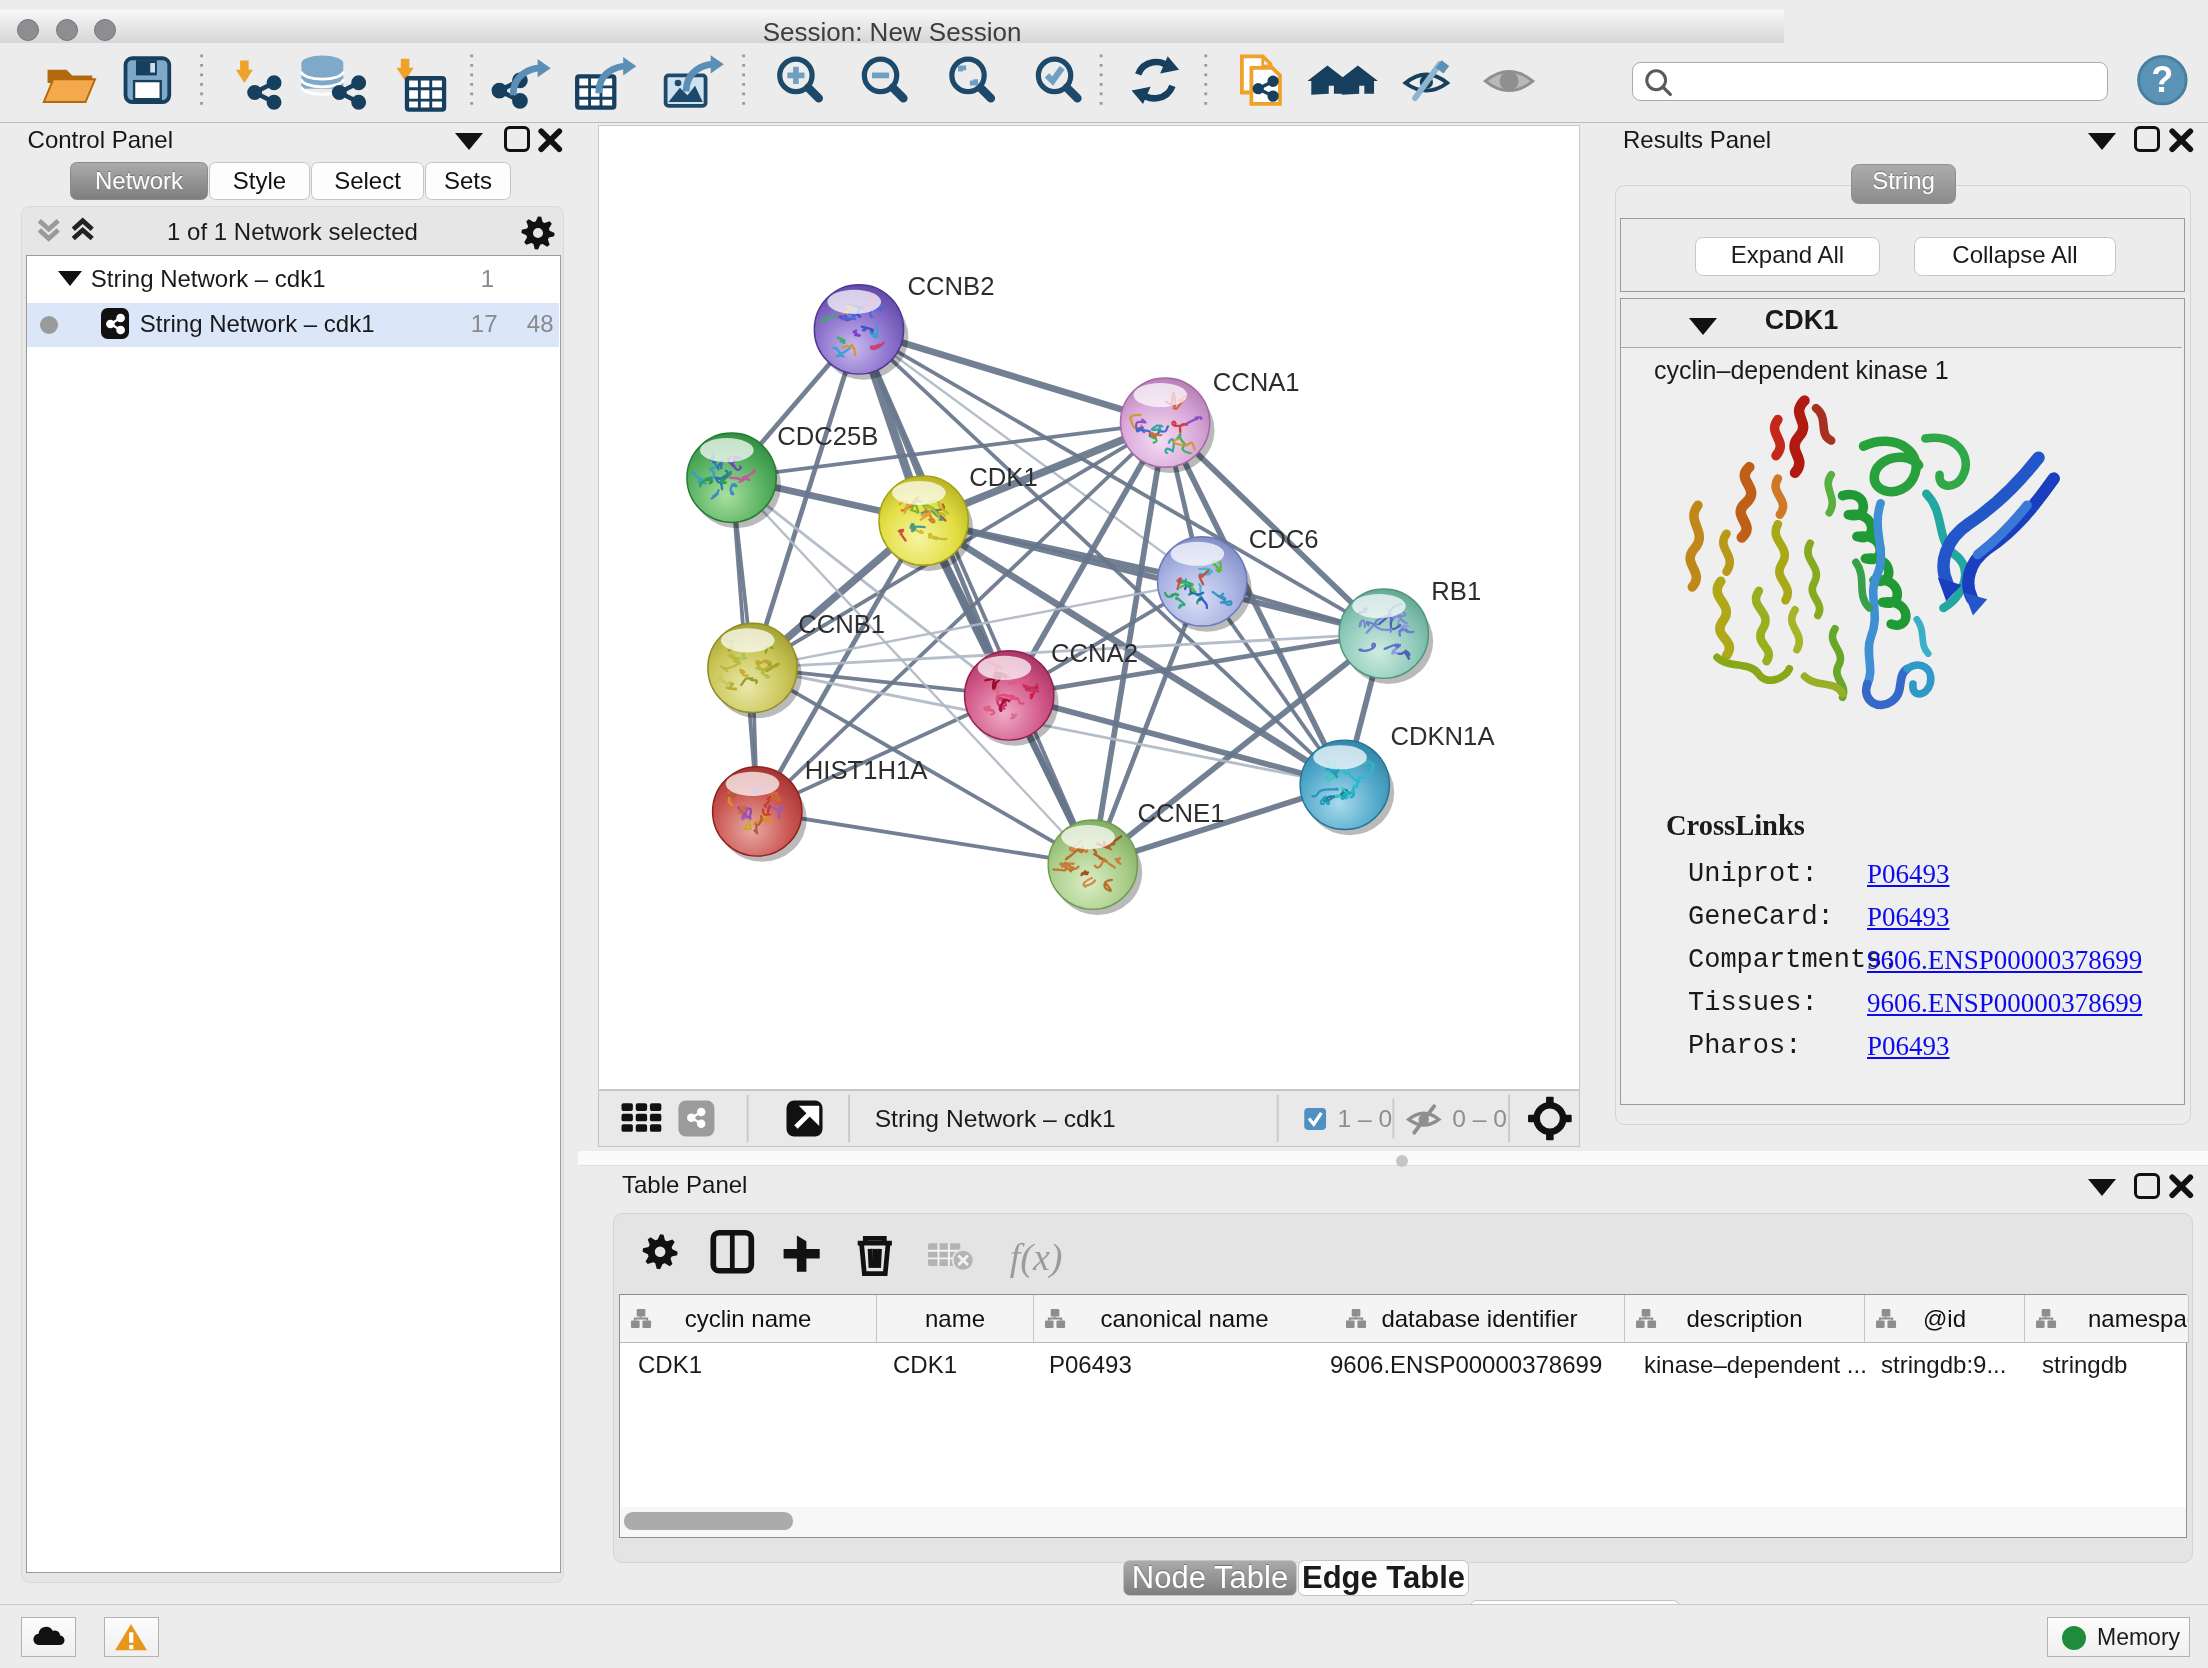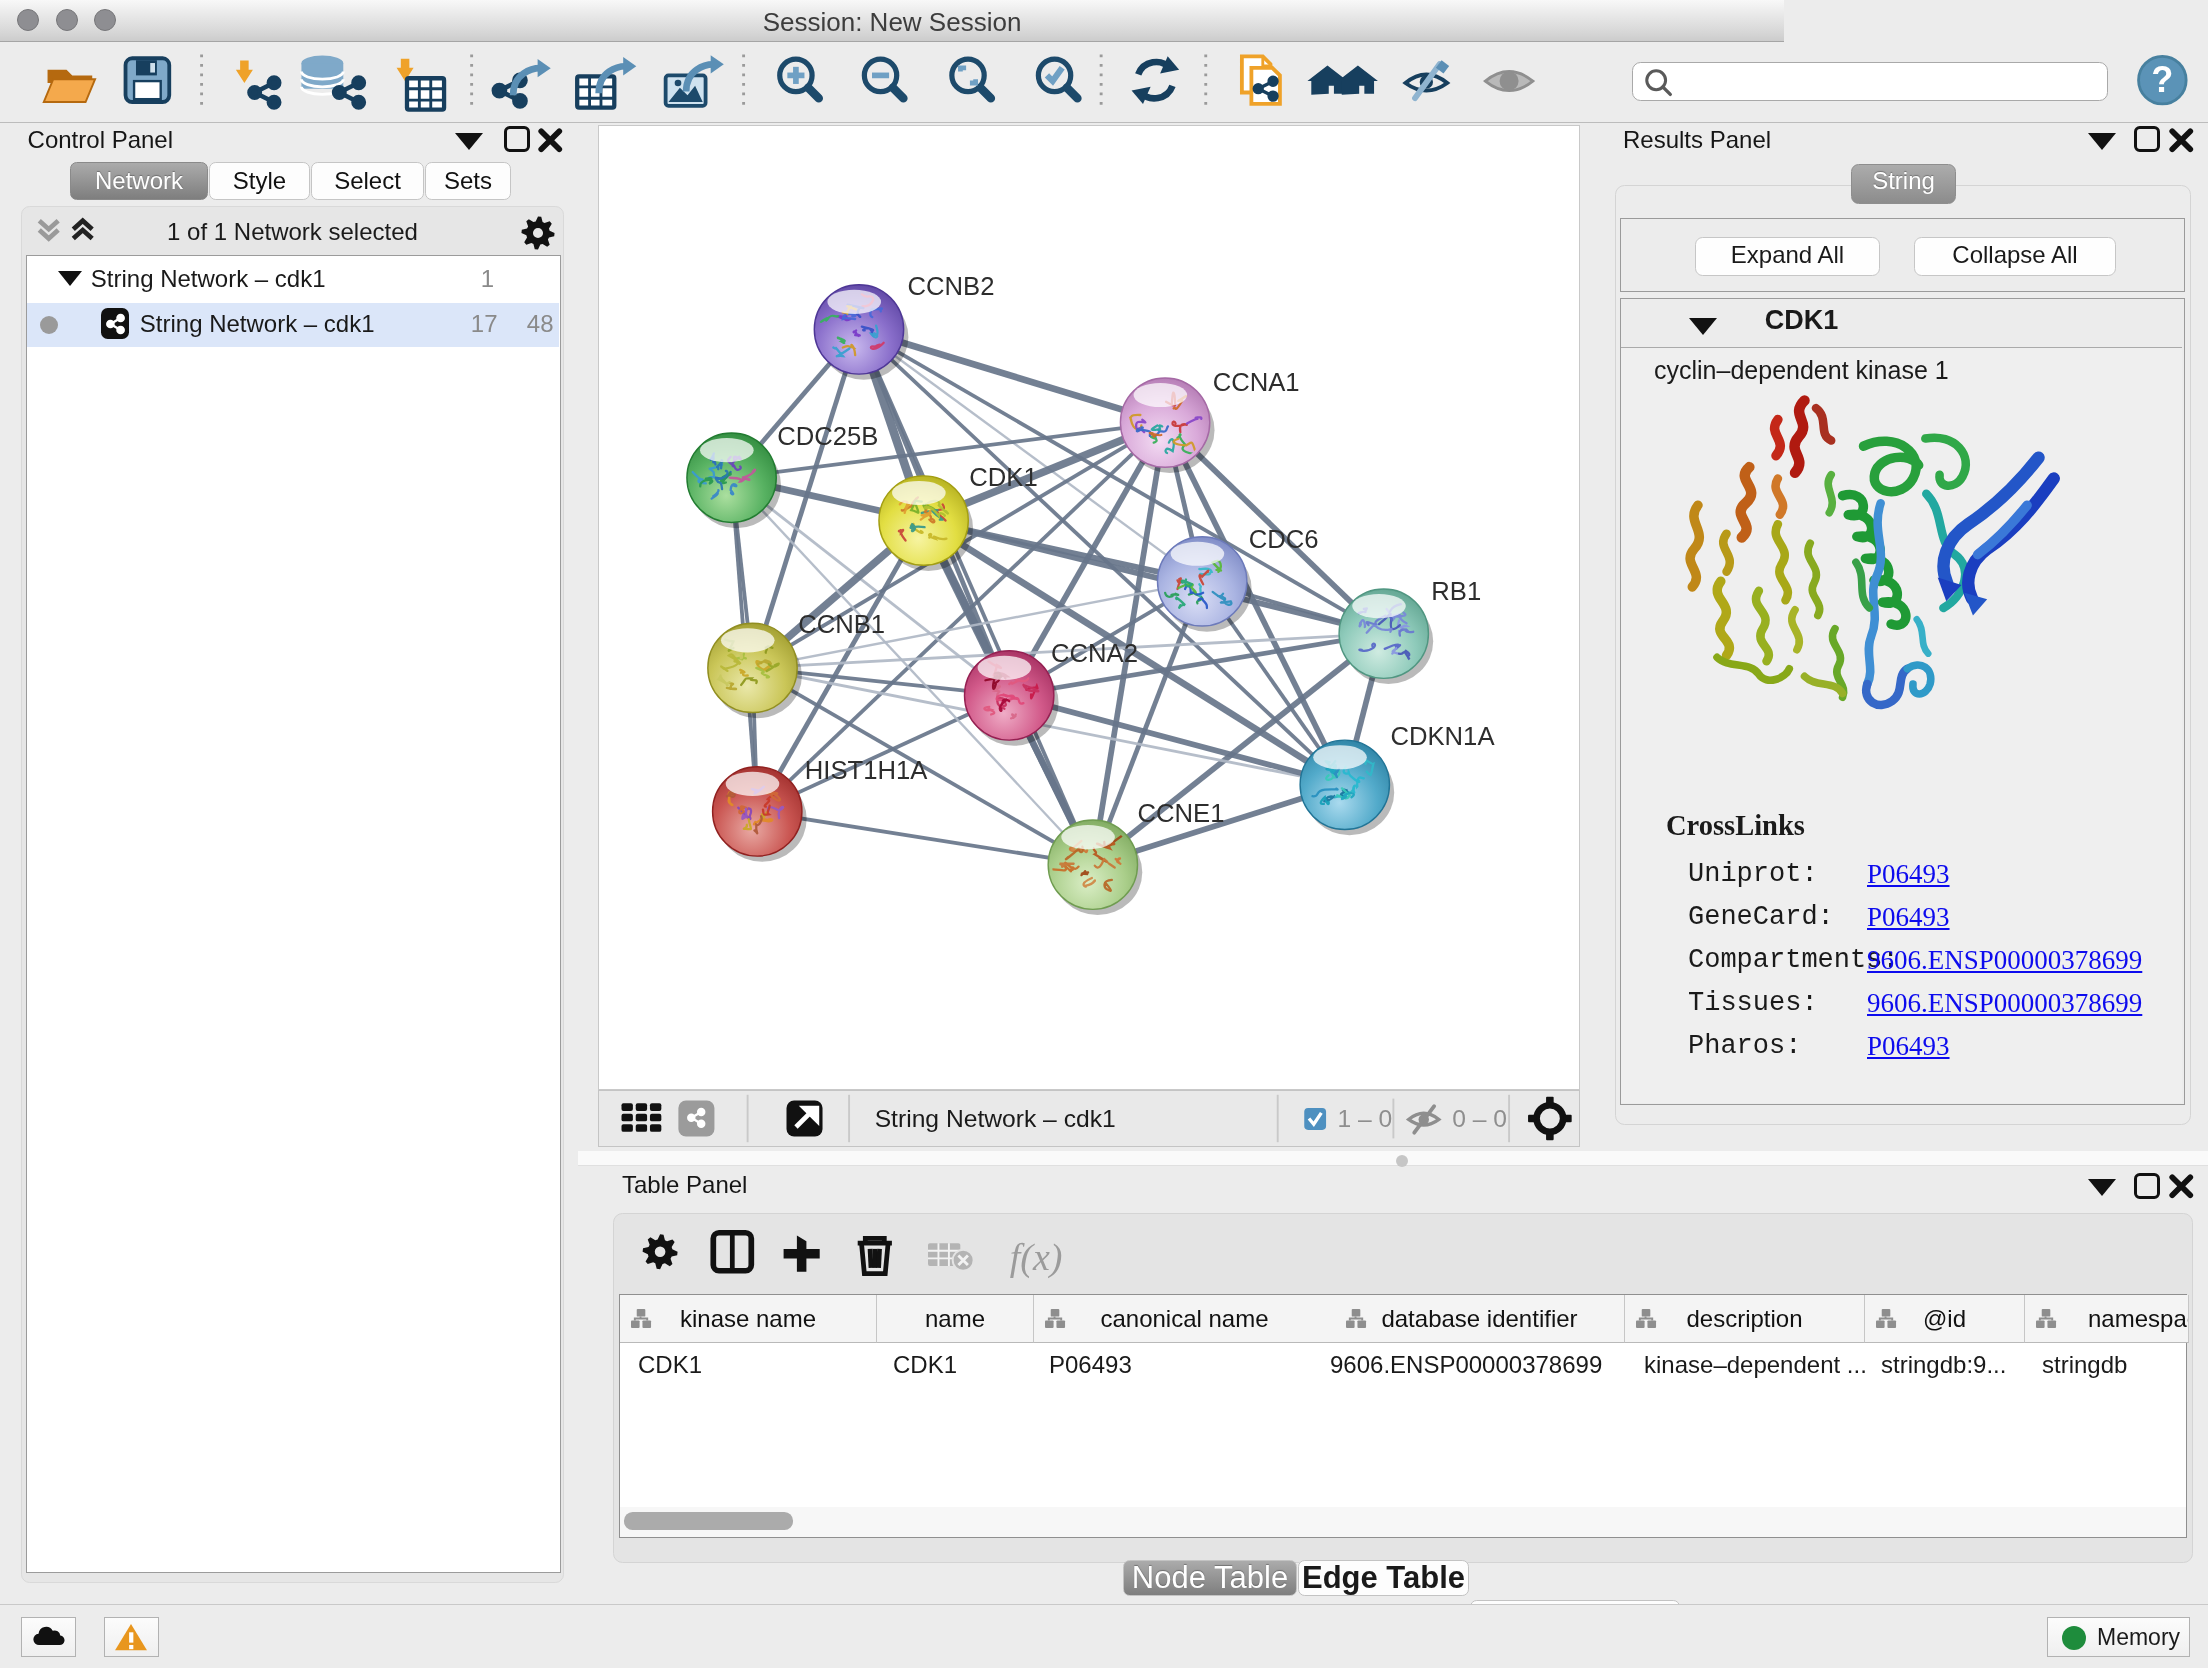--- a/index.html
+++ b/index.html
@@ -1,19 +1,19 @@
 <!DOCTYPE html>
 <html style="font-size:15px"><head>
 <meta charset="utf-8">
 <style>
 * { margin:0; padding:0; box-sizing:border-box; }
 html,body { width:2208px; height:1668px; overflow:hidden; }
 body { font-family:"Liberation Sans", sans-serif; background:#ececec; position:relative; color:#1a1a1a; }
 .abs { position:absolute; }
-#titlebar { left:0; top:0; width:1784px; height:42px;
+#titlebar { left:0; top:10px; width:1784px; height:42px;
   background:linear-gradient(#f8f8f8,#d6d6d6 80%,#cccccc);
   border-bottom:1px solid #a5a5a5; }
 .tl { position:absolute; width:22px; height:22px; border-radius:50%; background:#8e8e92; border:1px solid #767679; top:8.6px; }
 #titletext { position:absolute; width:100%; text-align:center; top:6.7px; font-size:26px; color:#3d3d3d; }
 #toolbar { left:0; top:43px; width:2208px; height:80px; background:#ececec; border-bottom:1.9px solid #bcbcbc; }
 #searchbox { position:absolute; left:1632px; top:19px; width:476px; height:39px; background:#fff; border:1.9px solid #a9a9a9; border-radius:8.6px; }
 .phead { font-size:24px; color:#161616; }
 .tab { position:absolute; top:0; height:38px; border:1px solid #c5c5c5; background:#fdfdfd;
   font-size:24px; text-align:center; border-radius:6.7px; line-height:35px; color:#111; }
 .tabsel { background:linear-gradient(#ababab,#7e7e7e); color:#fff !important; border-color:#8a8a8a;
@@ -744,21 +744,21 @@
 <div class="abs" id="tbl">
 <div class="th" style="left:0px; width:257px;">
 <svg style="position:absolute;left:11.4px;top:13.3px;" width="21" height="21" viewBox="0 0 22 22">
         <g fill="#8e8e8e">
           <rect x="6" y="1" width="9" height="8" rx="1"></rect>
           <rect x="0" y="13" width="9" height="8" rx="1"></rect>
           <rect x="12" y="13" width="9" height="8" rx="1"></rect>
           <path d="M10,9 v2 M4,13 v-2 h13 v2" stroke="#8e8e8e" stroke-width="2" fill="none"></path>
         </g>
       </svg>
-<div class="thl">kinase name</div>
+<div class="thl">cyclin name</div>
     </div>
 <div class="th" style="left:257px; width:157px;">
 <div class="thl">name</div>
     </div>
 <div class="th" style="left:414px; width:302px;">
 <svg style="position:absolute;left:11.4px;top:13.3px;" width="21" height="21" viewBox="0 0 22 22">
         <g fill="#8e8e8e">
           <rect x="6" y="1" width="9" height="8" rx="1"></rect>
           <rect x="0" y="13" width="9" height="8" rx="1"></rect>
           <rect x="12" y="13" width="9" height="8" rx="1"></rect>

